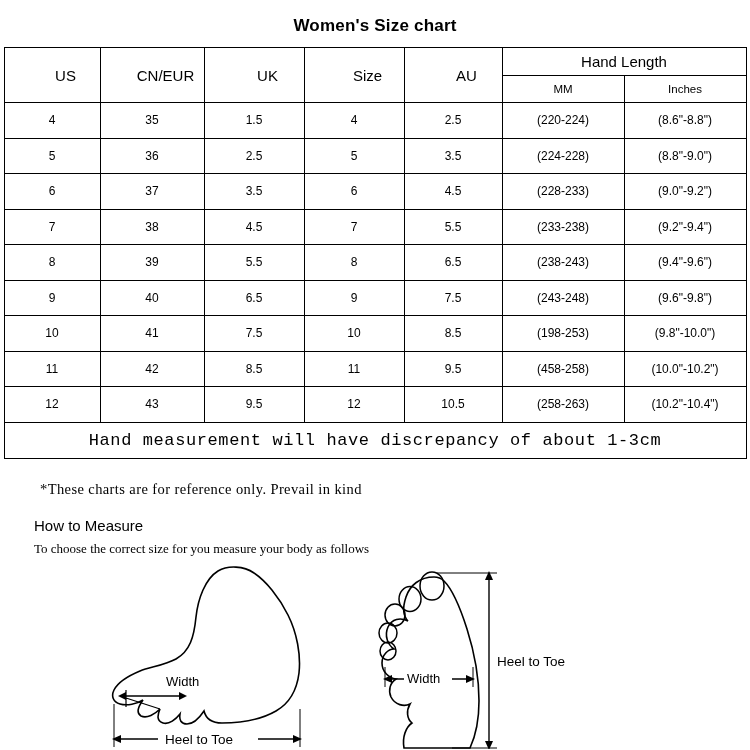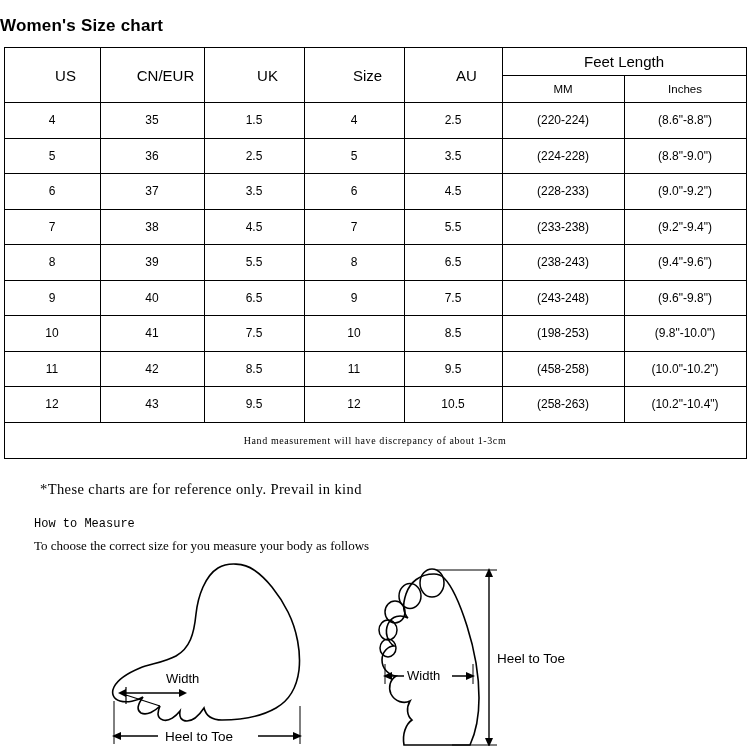--- a/index.html
+++ b/index.html
@@ -14,20 +14,21 @@
     color: #000000;
     overflow: hidden;
   }
   .page {
     position: relative;
     width: 750px;
     height: 750px;
     box-sizing: border-box;
   }
   .title {
+    text-align: center;
     font-size: 17px;
     font-weight: bold;
     padding-top: 16px;
     padding-bottom: 11px;
     letter-spacing: 0.2px;
   }
   table.size-table {
     border-collapse: collapse;
     width: 742px;
     margin: 0 auto;
@@ -51,35 +52,34 @@
   }
   .hdr-sub {
     font-size: 11.5px;
     height: 24px;
   }
   .data-cell {
     font-size: 12px;
     height: 32.5px;
   }
   .note-row td {
-    font-size: 10px;
+    font-size: 17px;
     height: 33px;
-    font-family: Liberation Serif, serif;
+    font-family: Liberation Mono, monospace;
     letter-spacing: 0.6px;
   }
   .ref-note {
     font-family: "Liberation Serif", serif;
     font-size: 14.5px;
     padding: 22px 0 0 40px;
     letter-spacing: 0.4px;
   }
   .how-title {
-    font-size: 12px;
+    font-size: 15px;
     padding: 19px 0 0 34px;
-    font-family: Liberation Mono, monospace;
   }
   .how-sub {
     font-size: 13px;
     padding: 7px 0 0 34px;
     font-family: Liberation Serif, serif;
   }
   .figures {
     position: relative;
     height: 190px;
     margin-top: 2px;
@@ -110,21 +110,21 @@
       <col style="width:122px">
       <col style="width:122px">
     </colgroup>
     <thead>
       <tr>
         <th class="hdr-main" rowspan="2">US</th>
         <th class="hdr-main" rowspan="2">CN/EUR</th>
         <th class="hdr-main" rowspan="2">UK</th>
         <th class="hdr-main" rowspan="2">Size</th>
         <th class="hdr-main" rowspan="2">AU</th>
-        <th class="hdr-feet" colspan="2">Feet Length</th>
+        <th class="hdr-feet" colspan="2">Hand Length</th>
       </tr>
       <tr>
         <th class="hdr-sub">MM</th>
         <th class="hdr-sub">Inches</th>
       </tr>
     </thead>
     <tbody>
       <tr>
         <td class="data-cell">4</td>
         <td class="data-cell">35</td>

